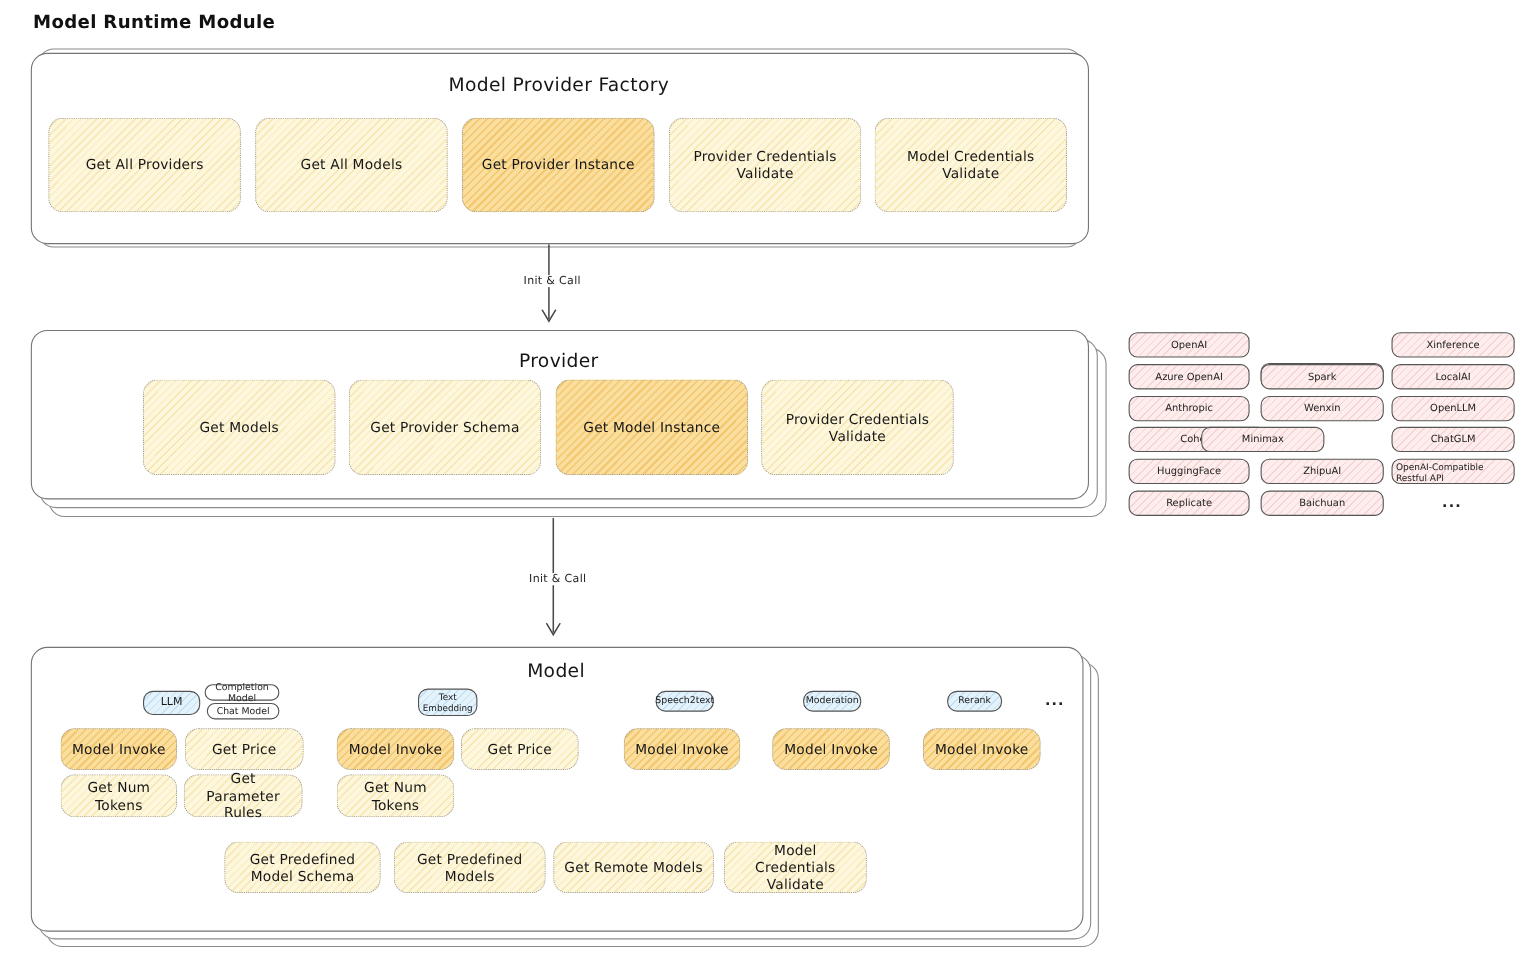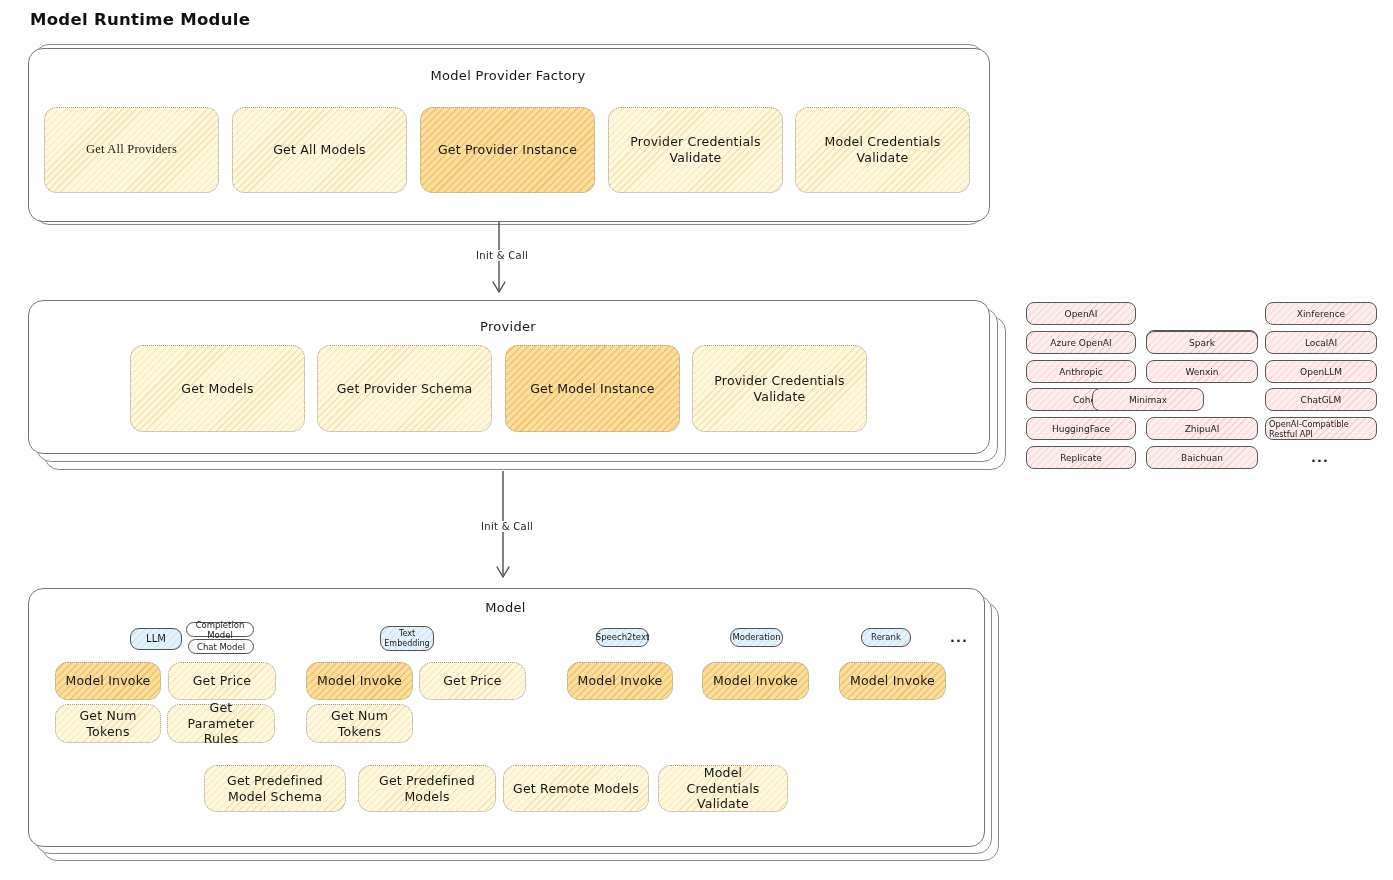--- a/index.html
+++ b/index.html
@@ -11,21 +11,21 @@
     position:absolute;left:30px;top:10px;font-size:16.5px;font-weight:700;letter-spacing:.3px;color:#111;
   }
   .panel{
     position:absolute;background:#fff;border:1.4px solid #757575;border-radius:15px;z-index:3;
   }
   .layer{
     position:absolute;background:#fff;border:1.3px solid #8a8a8a;border-radius:15px;
   }
   .z1{z-index:1}.z2{z-index:2}
   .panel-title{
-    position:absolute;z-index:4;text-align:center;font-size:13px;color:#161616;letter-spacing:.3px;
+    position:absolute;z-index:4;text-align:center;font-size:17px;color:#161616;letter-spacing:.3px;
   }
   .btn{
     position:absolute;z-index:4;display:flex;align-items:center;justify-content:center;text-align:center;
     border:1.6px dotted #9d9d9d;border-radius:13px;font-size:12.5px;line-height:1.25;color:#161616;
     padding:3px 8px;box-sizing:border-box;letter-spacing:.2px;
   }
   .btn.light{
     background:repeating-linear-gradient(135deg,rgba(242,212,130,.55) 0 1px,rgba(253,247,221,.95) 1px 5px),#fdf7dd;
   }
   .btn.hot{
@@ -58,21 +58,21 @@
 <body>
 
 <div class="canvas">
 
   <div class="diagram-title">Model Runtime Module</div>
 
   <div class="layer z2" style="left:34px;top:44px;width:948px;height:179px;"></div>
   <div class="panel" style="left:28px;top:48px;width:960px;height:172px;"></div>
   <div class="panel-title" style="left:28px;top:68px;width:960px;">Model Provider Factory</div>
 
-  <div class="btn light" style="left:44px;top:107px;width:175px;height:86px;font-family:Liberation Serif, serif;">Get All Providers</div>
+  <div class="btn light" style="left:44px;top:107px;width:175px;height:86px;">Get All Providers</div>
   <div class="btn light" style="left:232px;top:107px;width:175px;height:86px;">Get All Models</div>
   <div class="btn hot" style="left:420px;top:107px;width:175px;height:86px;">Get Provider Instance</div>
   <div class="btn light" style="left:608px;top:107px;width:175px;height:86px;">Provider Credentials Validate</div>
   <div class="btn light" style="left:795px;top:107px;width:175px;height:86px;">Model Credentials Validate</div>
 
   <svg class="arrow-svg" style="left:491px;top:222px;" width="16" height="76">
     <line x1="8" y1="0" x2="8" y2="68" stroke="#4a4a4a" stroke-width="1.4"></line>
     <path d="M2,60 L8,70 L14,60" fill="none" stroke="#4a4a4a" stroke-width="1.4" stroke-linecap="round"></path>
   </svg>
   <div class="arrow-label" style="left:472px;top:250px;">Init &amp; Call</div>

